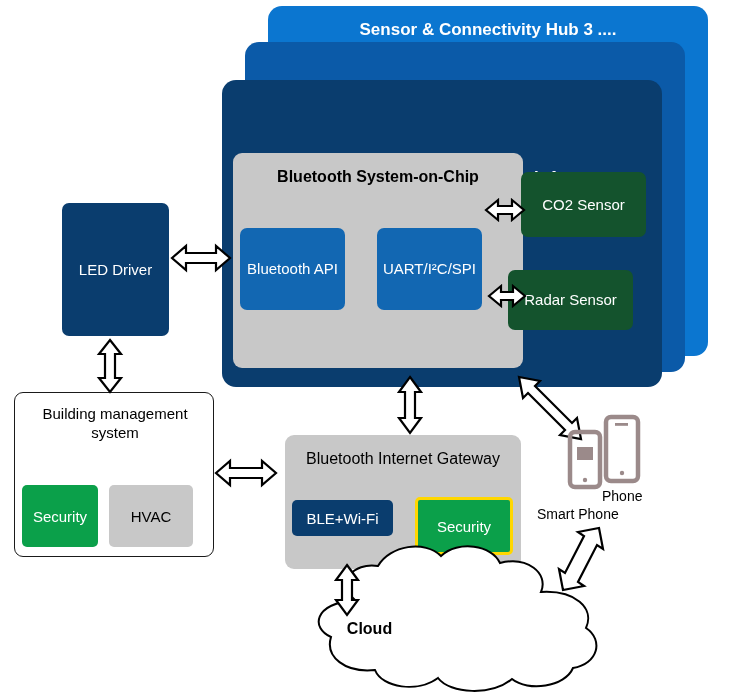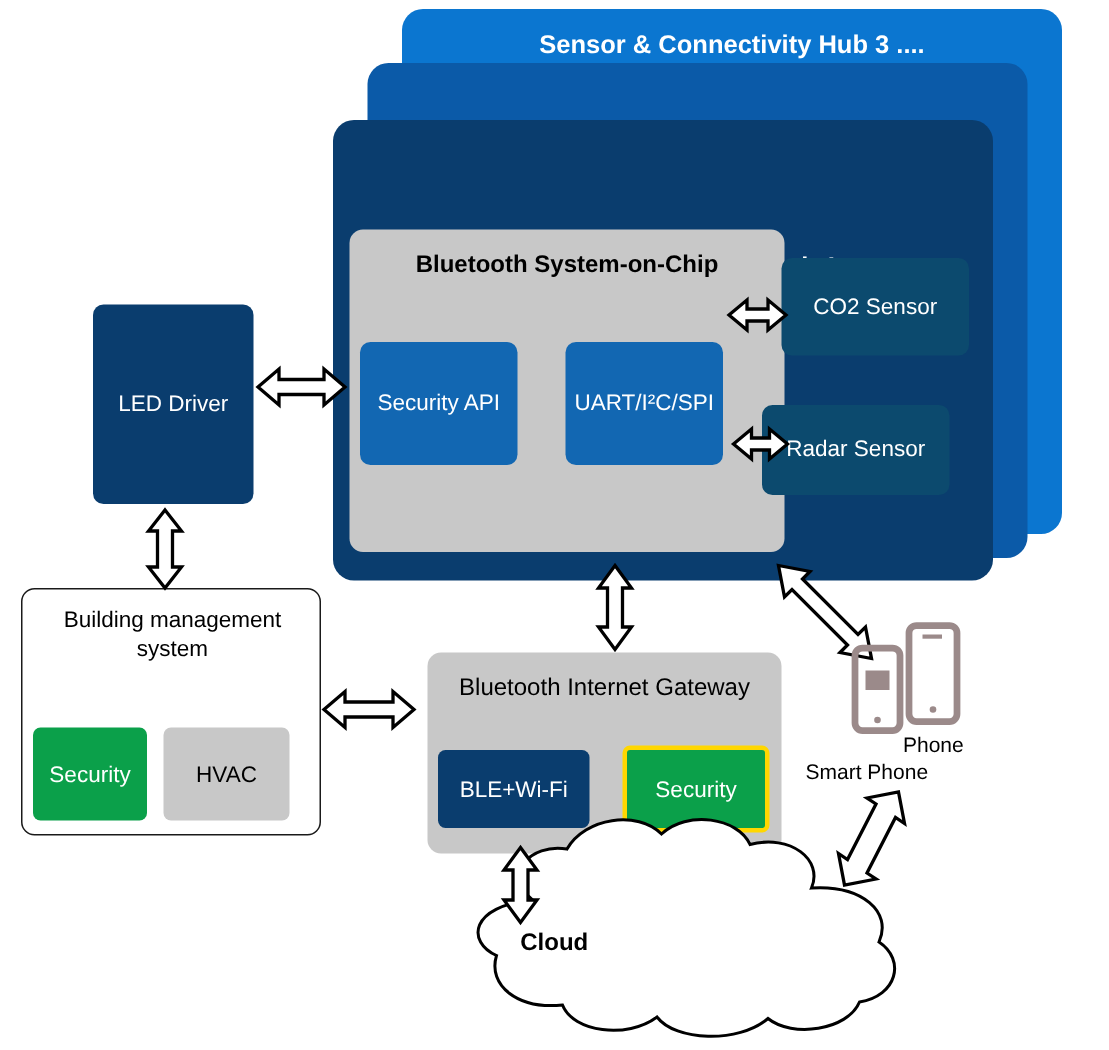--- a/index.html
+++ b/index.html
@@ -25,21 +25,21 @@
   .soc{left:233px;top:153px;width:290px;height:215px;background:#c8c8c8;
        border-radius:9px;}
   .soc-title{position:absolute;left:0;top:15px;width:100%;color:#000;
              font-size:16px;font-weight:bold;text-align:center;}
   .soc-sub{border-radius:7px;background:#1267b2;color:#fff;font-size:15px;
            line-height:1.15;}
   .lighting-api{left:240px;top:228px;width:105px;height:82px;}
   .uart{left:377px;top:228px;width:105px;height:82px;}
 
   
-  .sensor{border-radius:7px;background:#0c4a6e;color:#fff;font-size:15px;
+  .sensor{border-radius:7px;background:#14532d;color:#fff;font-size:15px;
           line-height:1.2;}
   .co2{left:521px;top:172px;width:125px;height:65px;}
   .radar{left:508px;top:270px;width:125px;height:60px;}
 
   
   .led{left:62px;top:203px;width:107px;height:133px;background:#0a3d6e;
        color:#fff;border-radius:7px;font-size:15px;}
 
   
   .bms{left:14px;top:392px;width:200px;height:165px;background:#fff;
@@ -49,21 +49,21 @@
   .bms-sec{left:22px;top:485px;width:76px;height:62px;background:#0ba04a;
            color:#fff;border-radius:5px;font-size:15px;}
   .bms-hvac{left:109px;top:485px;width:84px;height:62px;background:#c8c8c8;
             color:#000;border-radius:5px;font-size:15px;}
 
   
   .gw{left:285px;top:435px;width:236px;height:134px;background:#c8c8c8;
       border-radius:9px;padding-left:27px;}
   .gw-title{position:absolute;left:8px;top:14px;width:220px;color:#000;
             font-size:16px;text-align:center;line-height:1.25;}
-  .gw-ble{left:292px;top:500px;width:101px;height:52px;background:#0a3d6e;
+  .gw-ble{left:292px;top:500px;width:101px;height:36px;background:#0a3d6e;
           color:#fff;border-radius:5px;font-size:15px;}
   .gw-sec{left:415px;top:497px;width:98px;height:58px;background:#0ba04a;
           color:#fff;border-radius:5px;font-size:15px;
           border:3px solid #ffd700;}
 
   
   .dev-label{position:absolute;color:#000;font-size:14px;white-space:nowrap;}
   .lbl-tablet{left:602px;top:488px;}
   .lbl-phone{left:537px;top:506px;}
 
@@ -85,21 +85,21 @@
   <div class="box hub hub2">
     <div class="hub-title">Sensor &amp; Connectivity Hub 2</div>
   </div>
   <div class="box hub hub1">
     <div class="hub-title">Sensor &amp; Connectivity Hub 1</div>
   </div>
 
   <div class="box soc">
     <div class="soc-title">Bluetooth System-on-Chip</div>
   </div>
-  <div class="box soc-sub lighting-api">Security API</div>
+  <div class="box soc-sub lighting-api">Bluetooth API</div>
   <div class="box soc-sub uart">UART/I²C/SPI</div>
 
   <div class="box sensor co2">CO2 Sensor</div>
   <div class="box sensor radar">Radar Sensor</div>
 
   <div class="box led">LED Driver</div>
 
   <div class="box bms">
     <div class="bms-title">Building management system</div>
   </div>

